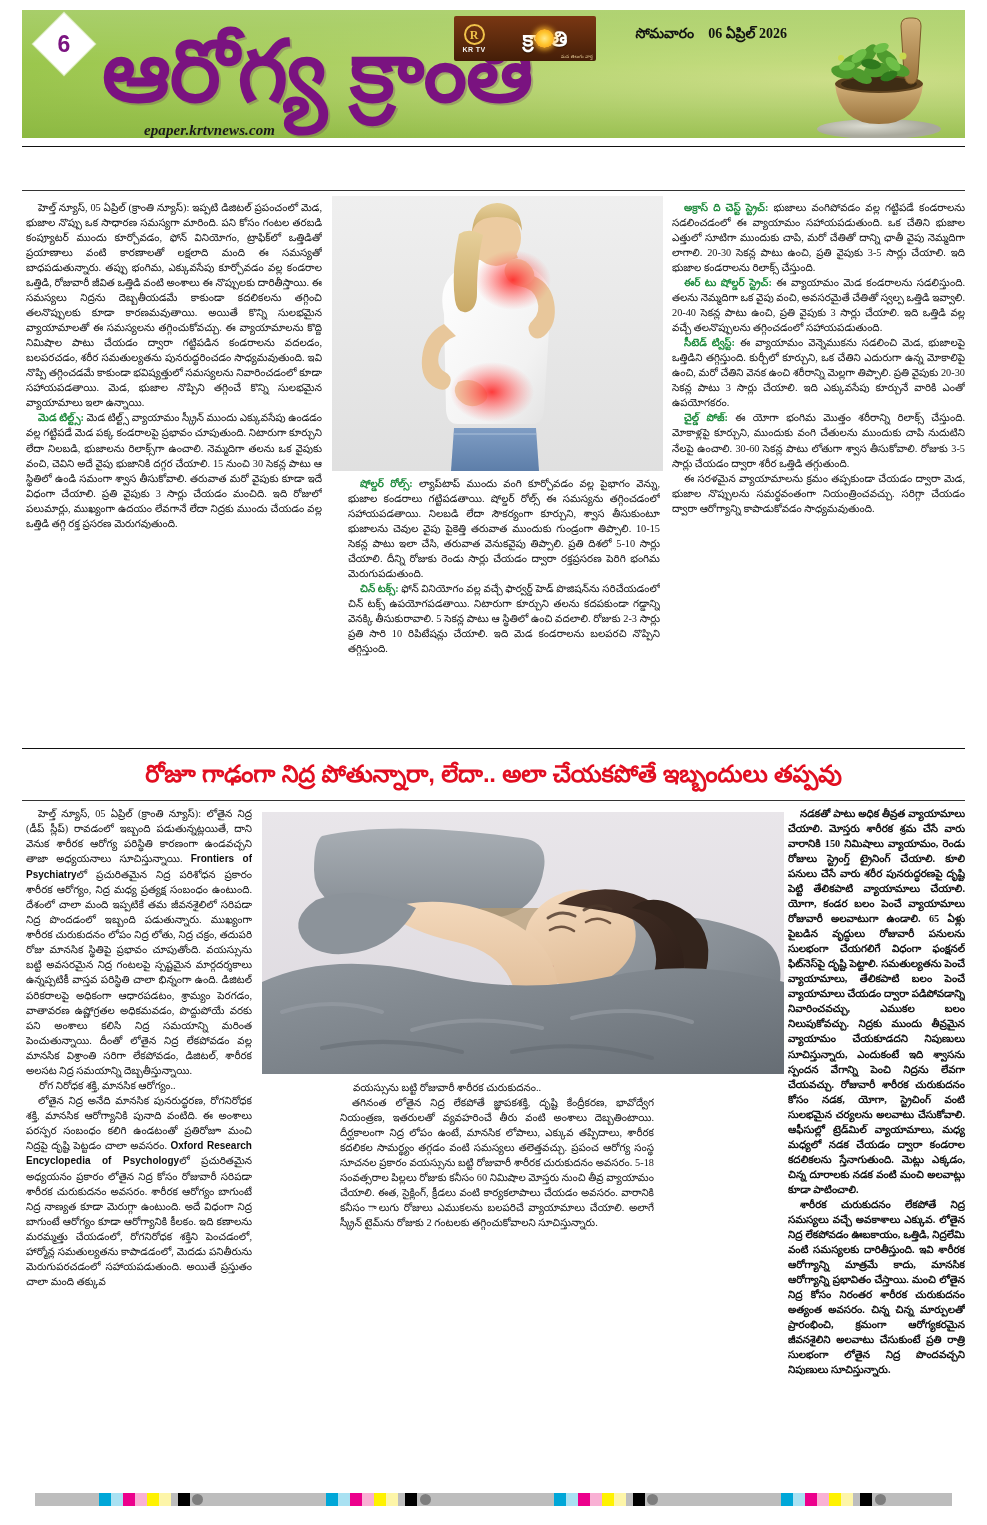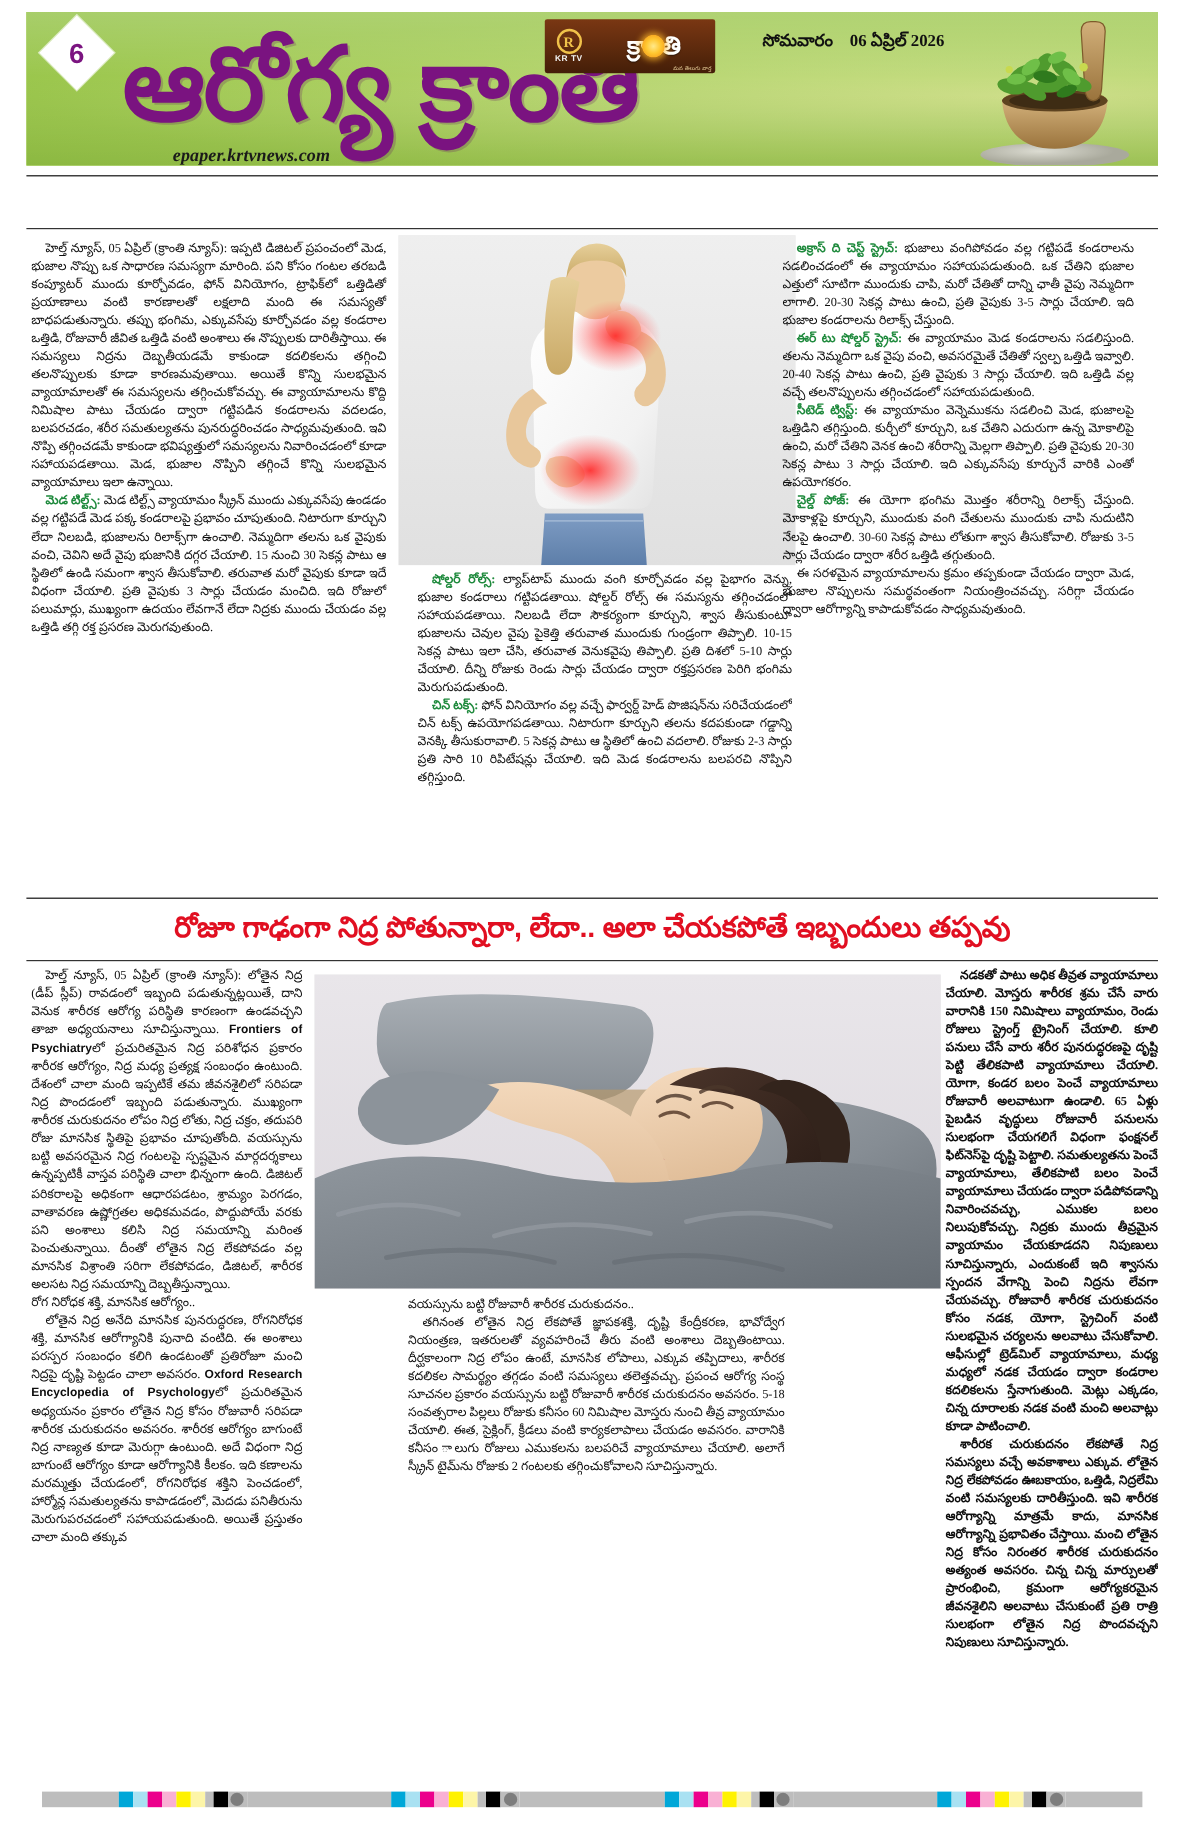--- a/index.html
+++ b/index.html
@@ -182,21 +182,21 @@
     font-family: "Liberation Serif", "DejaVu Serif", serif;
     font-size: 10.3px;
     line-height: 1.46;
     text-align: justify;
     text-justify: inter-word;
     color: #0d0d0d;
     hyphens: auto;
     overflow: hidden;
   }
   .col p { margin: 0 0 0 0; text-indent: 12px; }
-  .col p.noindent { text-indent: 0; }
+  .col p.noindent { text-indent: 0; margin-left: 13px; }
   .sub { color: #1f8a3d; font-weight: 700; }
   .latin { font-family: "Liberation Sans", sans-serif; font-weight: 700; font-size: 10px; }
 
   
   .photo {
     position: absolute;
     overflow: hidden;
     background: #ececec;
   }
   #photo-neck-pain { left: 332px; top: 196px; width: 331px; height: 275px; }
@@ -375,21 +375,21 @@
 
   <div class="article">
     <div class="col" id="a1c1" style="left:26px; top:200px; width:296px; height:540px;">
         <p>హెల్త్ న్యూస్, 05 ఏప్రిల్ (క్రాంతి న్యూస్): ఇప్పటి డిజిటల్ ప్రపంచంలో మెడ, భుజాల నొప్పు ఒక సాధారణ సమస్యగా మారింది. పని కోసం గంటల తరబడి కంప్యూటర్ ముందు కూర్చోవడం, ఫోన్ వినియోగం, ట్రాఫిక్‌లో ఒత్తిడితో ప్రయాణాలు వంటి కారణాలతో లక్షలాది మంది ఈ సమస్యతో బాధపడుతున్నారు. తప్పు భంగిమ, ఎక్కువసేపు కూర్చోవడం వల్ల కండరాల ఒత్తిడి, రోజువారీ జీవిత ఒత్తిడి వంటి అంశాలు ఈ నొప్పులకు దారితీస్తాయి. ఈ సమస్యలు నిద్రను దెబ్బతీయడమే కాకుండా కదలికలను తగ్గించి తలనొప్పులకు కూడా కారణమవుతాయి. అయితే కొన్ని సులభమైన వ్యాయామాలతో ఈ సమస్యలను తగ్గించుకోవచ్చు. ఈ వ్యాయామాలను కొద్ది నిమిషాల పాటు చేయడం ద్వారా గట్టిపడిన కండరాలను వదలడం, బలపరచడం, శరీర సమతుల్యతను పునరుద్ధరించడం సాధ్యమవుతుంది. ఇవి నొప్పి తగ్గించడమే కాకుండా భవిష్యత్తులో సమస్యలను నివారించడంలో కూడా సహాయపడతాయి. మెడ, భుజాల నొప్పిని తగ్గించే కొన్ని సులభమైన వ్యాయామాలు ఇలా ఉన్నాయి.</p>
         <p><span class="sub">మెడ టిల్ట్స్: </span> మెడ టిల్ట్స్ వ్యాయామం స్క్రీన్ ముందు ఎక్కువసేపు ఉండడం వల్ల గట్టిపడే మెడ పక్క కండరాలపై ప్రభావం చూపుతుంది. నిటారుగా కూర్చుని లేదా నిలబడి, భుజాలను రిలాక్స్‌గా ఉంచాలి. నెమ్మదిగా తలను ఒక వైపుకు వంచి, చెవిని అదే వైపు భుజానికి దగ్గర చేయాలి. 15 నుంచి 30 సెకన్ల పాటు ఆ స్థితిలో ఉండి సమంగా శ్వాస తీసుకోవాలి. తరువాత మరో వైపుకు కూడా ఇదే విధంగా చేయాలి. ప్రతి వైపుకు 3 సార్లు చేయడం మంచిది. ఇది రోజులో పలుమార్లు, ముఖ్యంగా ఉదయం లేవగానే లేదా నిద్రకు ముందు చేయడం వల్ల ఒత్తిడి తగ్గి రక్త ప్రసరణ మెరుగవుతుంది.</p>
       </div>
     <div class="col" id="a1c2" style="left:348px; top:476px; width:312px; height:264px;">
         <p><span class="sub">షోల్డర్ రోల్స్: </span> ల్యాప్‌టాప్ ముందు వంగి కూర్చోవడం వల్ల పైభాగం వెన్ను, భుజాల కండరాలు గట్టిపడతాయి. షోల్డర్ రోల్స్ ఈ సమస్యను తగ్గించడంలో సహాయపడతాయి. నిలబడి లేదా సౌకర్యంగా కూర్చుని, శ్వాస తీసుకుంటూ భుజాలను చెవుల వైపు పైకెత్తి తరువాత ముందుకు గుండ్రంగా తిప్పాలి. 10-15 సెకన్ల పాటు ఇలా చేసి, తరువాత వెనుకవైపు తిప్పాలి. ప్రతి దిశలో 5-10 సార్లు చేయాలి. దీన్ని రోజుకు రెండు సార్లు చేయడం ద్వారా రక్తప్రసరణ పెరిగి భంగిమ మెరుగుపడుతుంది.</p>
         <p><span class="sub">చిన్ టక్స్: </span> ఫోన్ వినియోగం వల్ల వచ్చే ఫార్వర్డ్ హెడ్ పొజిషన్‌ను సరిచేయడంలో చిన్ టక్స్ ఉపయోగపడతాయి. నిటారుగా కూర్చుని తలను కదపకుండా గడ్డాన్ని వెనక్కి తీసుకురావాలి. 5 సెకన్ల పాటు ఆ స్థితిలో ఉంచి వదలాలి. రోజుకు 2-3 సార్లు ప్రతి సారి 10 రిపిటేషన్లు చేయాలి. ఇది మెడ కండరాలను బలపరచి నొప్పిని తగ్గిస్తుంది.</p>
       </div>
-    <div class="col" id="a1c3" style="left:652px; top:200px; width:293px; height:540px;">
+    <div class="col" id="a1c3" style="left:672px; top:200px; width:293px; height:540px;">
         <p><span class="sub">అక్రాస్ ది చెస్ట్ స్ట్రెచ్: </span> భుజాలు వంగిపోవడం వల్ల గట్టిపడే కండరాలను సడలించడంలో ఈ వ్యాయామం సహాయపడుతుంది. ఒక చేతిని భుజాల ఎత్తులో సూటిగా ముందుకు చాపి, మరో చేతితో దాన్ని ఛాతీ వైపు నెమ్మదిగా లాగాలి. 20-30 సెకన్ల పాటు ఉంచి, ప్రతి వైపుకు 3-5 సార్లు చేయాలి. ఇది భుజాల కండరాలను రిలాక్స్ చేస్తుంది.</p>
         <p><span class="sub">ఈర్ టు షోల్డర్ స్ట్రెచ్: </span> ఈ వ్యాయామం మెడ కండరాలను సడలిస్తుంది. తలను నెమ్మదిగా ఒక వైపు వంచి, అవసరమైతే చేతితో స్వల్ప ఒత్తిడి ఇవ్వాలి. 20-40 సెకన్ల పాటు ఉంచి, ప్రతి వైపుకు 3 సార్లు చేయాలి. ఇది ఒత్తిడి వల్ల వచ్చే తలనొప్పులను తగ్గించడంలో సహాయపడుతుంది.</p>
         <p><span class="sub">సీటెడ్ ట్విస్ట్: </span> ఈ వ్యాయామం వెన్నెముకను సడలించి మెడ, భుజాలపై ఒత్తిడిని తగ్గిస్తుంది. కుర్చీలో కూర్చుని, ఒక చేతిని ఎదురుగా ఉన్న మోకాలిపై ఉంచి, మరో చేతిని వెనక ఉంచి శరీరాన్ని మెల్లగా తిప్పాలి. ప్రతి వైపుకు 20-30 సెకన్ల పాటు 3 సార్లు చేయాలి. ఇది ఎక్కువసేపు కూర్చునే వారికి ఎంతో ఉపయోగకరం.</p>
         <p><span class="sub">చైల్డ్ పోజ్: </span> ఈ యోగా భంగిమ మొత్తం శరీరాన్ని రిలాక్స్ చేస్తుంది. మోకాళ్లపై కూర్చుని, ముందుకు వంగి చేతులను ముందుకు చాపి నుదుటిని నేలపై ఉంచాలి. 30-60 సెకన్ల పాటు లోతుగా శ్వాస తీసుకోవాలి. రోజుకు 3-5 సార్లు చేయడం ద్వారా శరీర ఒత్తిడి తగ్గుతుంది.</p>
         <p>ఈ సరళమైన వ్యాయామాలను క్రమం తప్పకుండా చేయడం ద్వారా మెడ, భుజాల నొప్పులను సమర్థవంతంగా నియంత్రించవచ్చు. సరిగ్గా చేయడం ద్వారా ఆరోగ్యాన్ని కాపాడుకోవడం సాధ్యమవుతుంది.</p>
       </div>
   </div>
 
   <div class="rule" style="top:748px;"></div>
 

